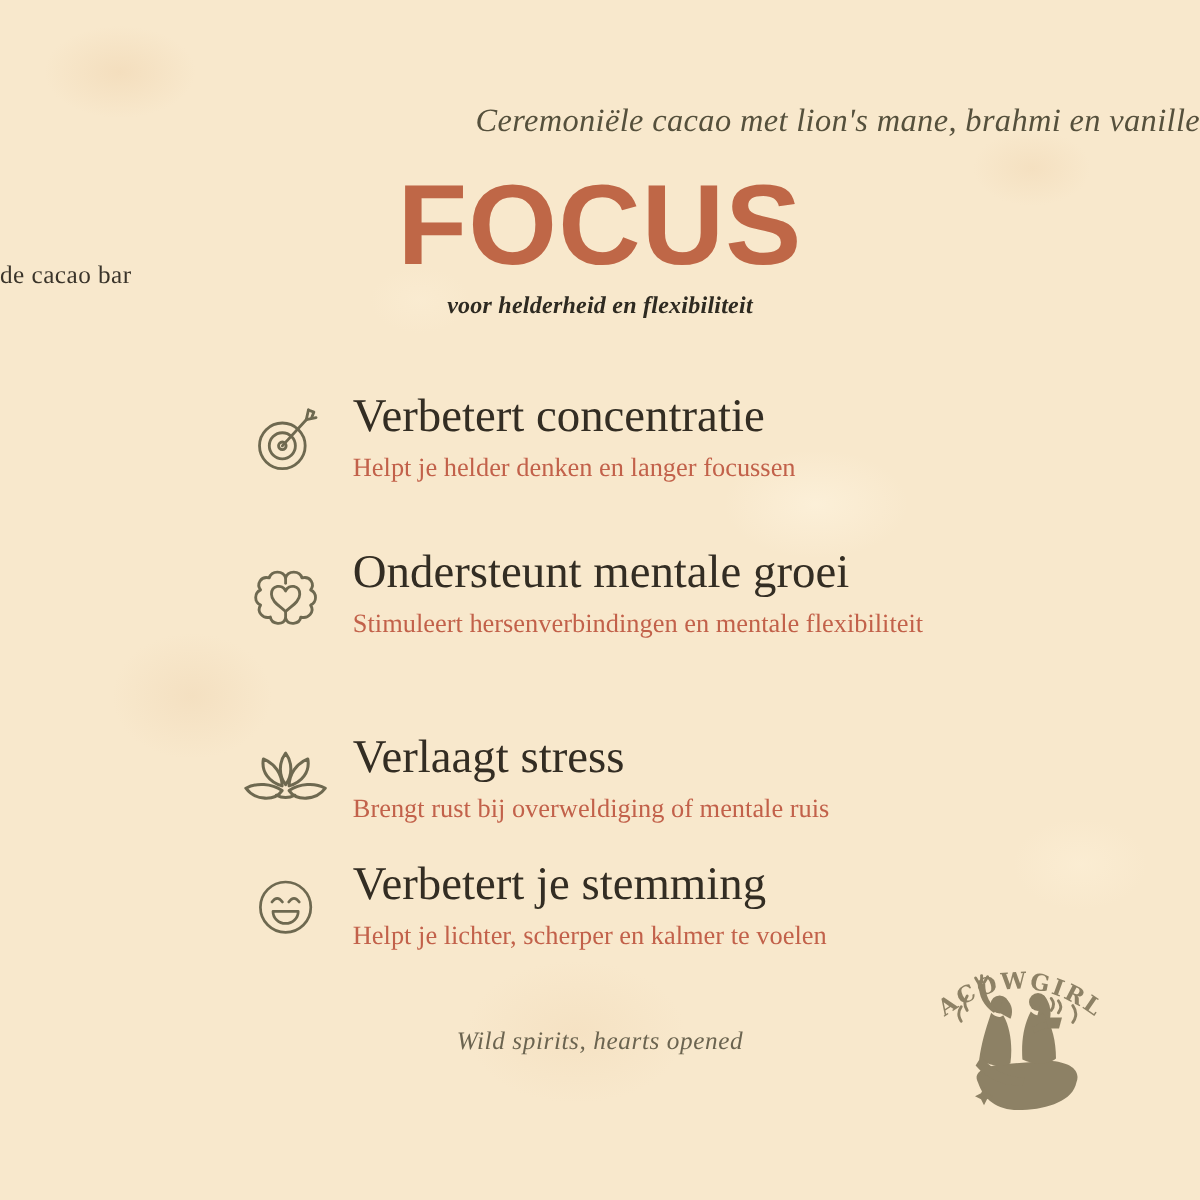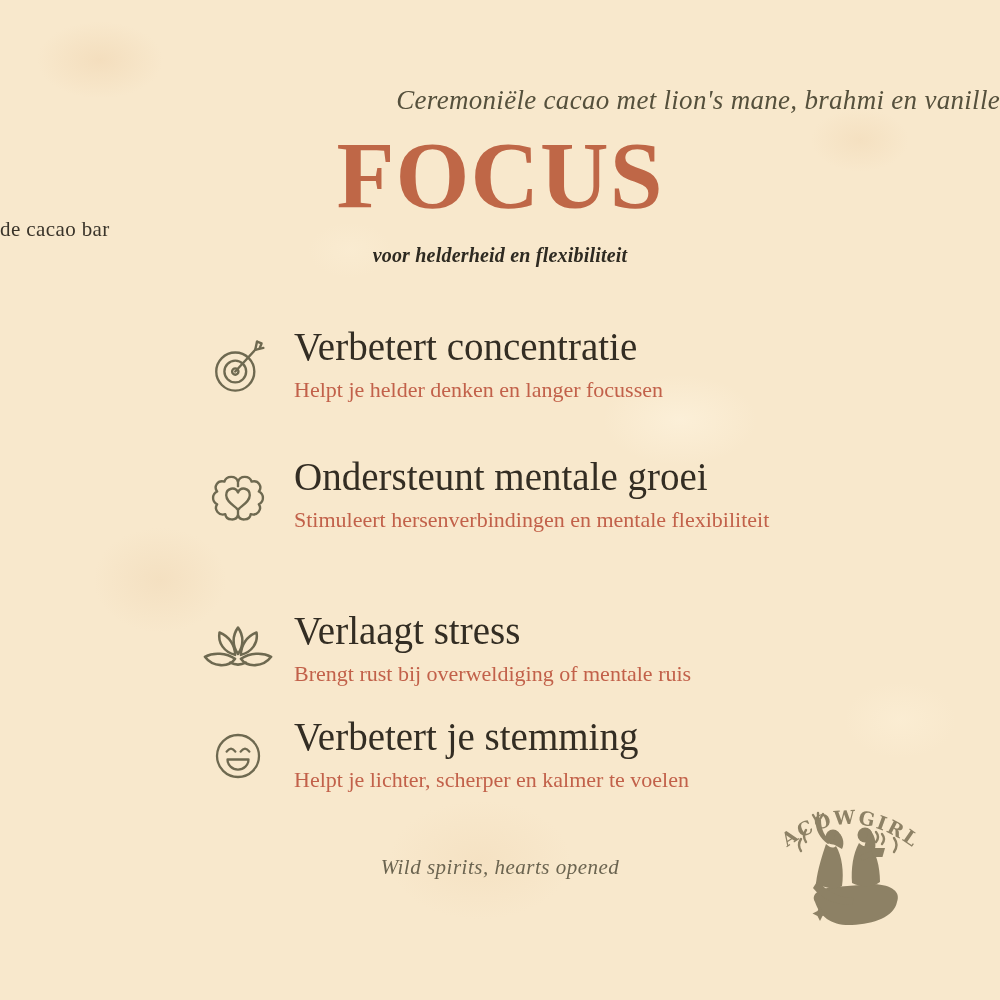--- a/index.html
+++ b/index.html
@@ -14,22 +14,22 @@
       radial-gradient(ellipse 95px 75px at 16% 58%, rgba(240,216,182,0.5),  transparent 70%),
       radial-gradient(ellipse 130px 85px at 48% 86%,rgba(243,221,188,0.55), transparent 70%),
       radial-gradient(ellipse 80px 55px at 90% 72%, rgba(251,237,211,0.9),  transparent 70%),
       radial-gradient(ellipse 60px 40px at 35% 25%, rgba(250,236,210,0.8),  transparent 70%);
   }
   .tagline{
     position:absolute;top:85px;left:0;right:0;text-align:right;
     font-style:italic;font-size:27px;color:#55503c;letter-spacing:0.3px;
   }
   .title{
-    position:absolute;top:120px;left:0;right:0;margin:0;text-align:center;
-    font-family:Liberation Serif, serif;font-weight:bold;font-size:95px;line-height:1.18;
+    position:absolute;top:120px;left:0;right:0;margin:12px;text-align:center;
+    font-family:Liberation Sans, sans-serif;font-weight:bold;font-size:95px;line-height:1.18;
     color:#bf6747;letter-spacing:1px;
   }
   .subtitle{
     position:absolute;top:217px;left:0;right:0;text-align:left;
     font-size:21px;color:#3a342a;letter-spacing:0.4px;
   }
   .subtitle-emphasis{
     position:absolute;top:244px;left:0;right:0;text-align:center;
     font-style:italic;font-weight:bold;font-size:20px;color:#2e2a21;letter-spacing:0.2px;
   }

